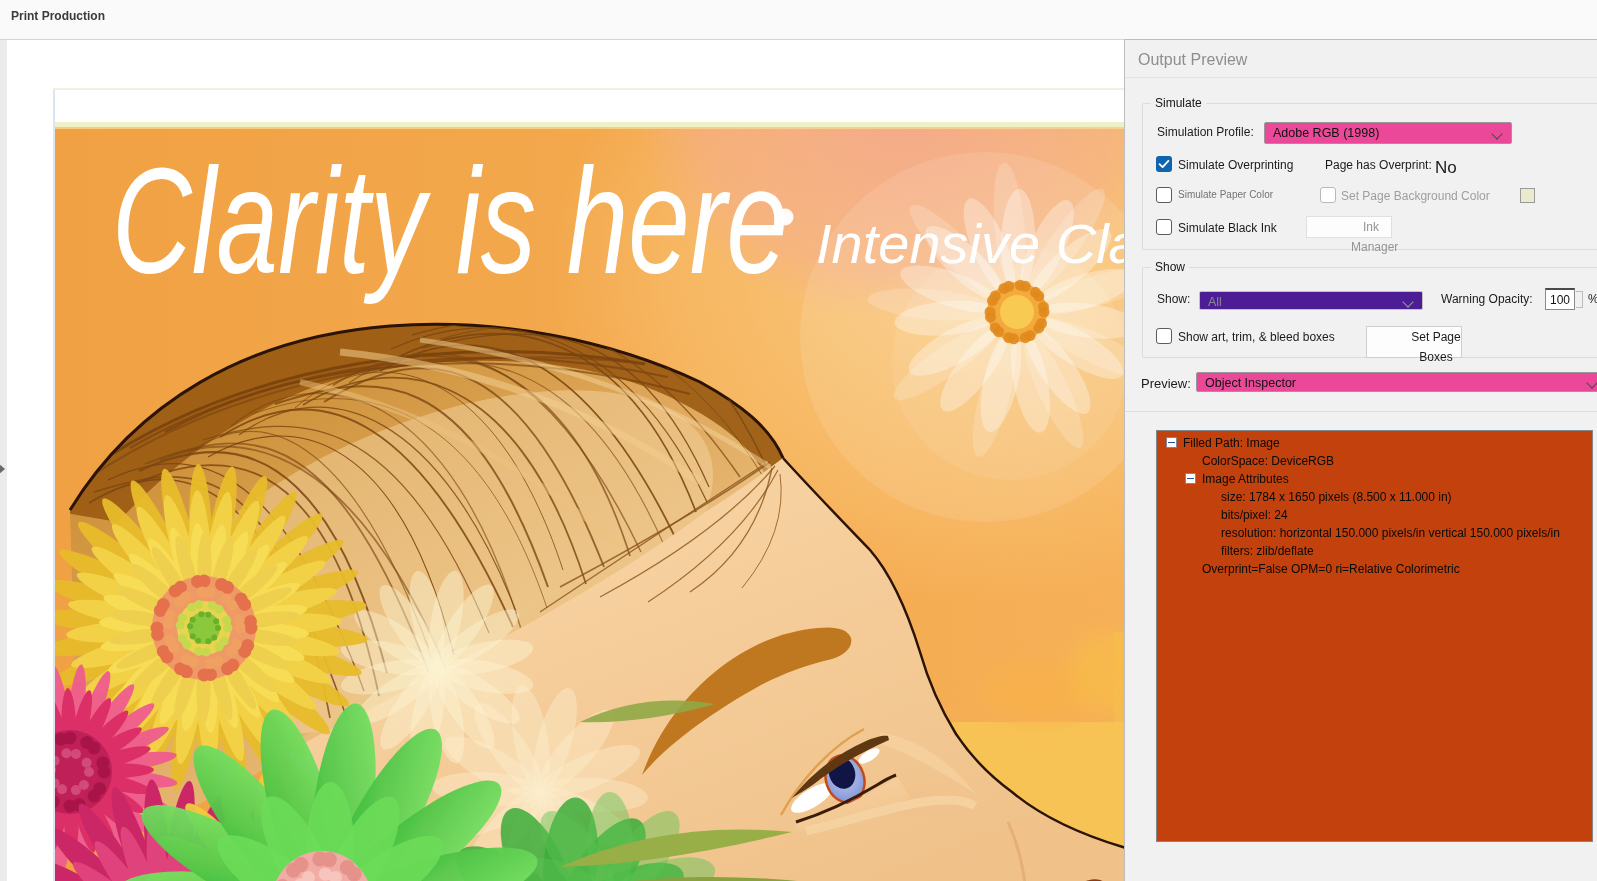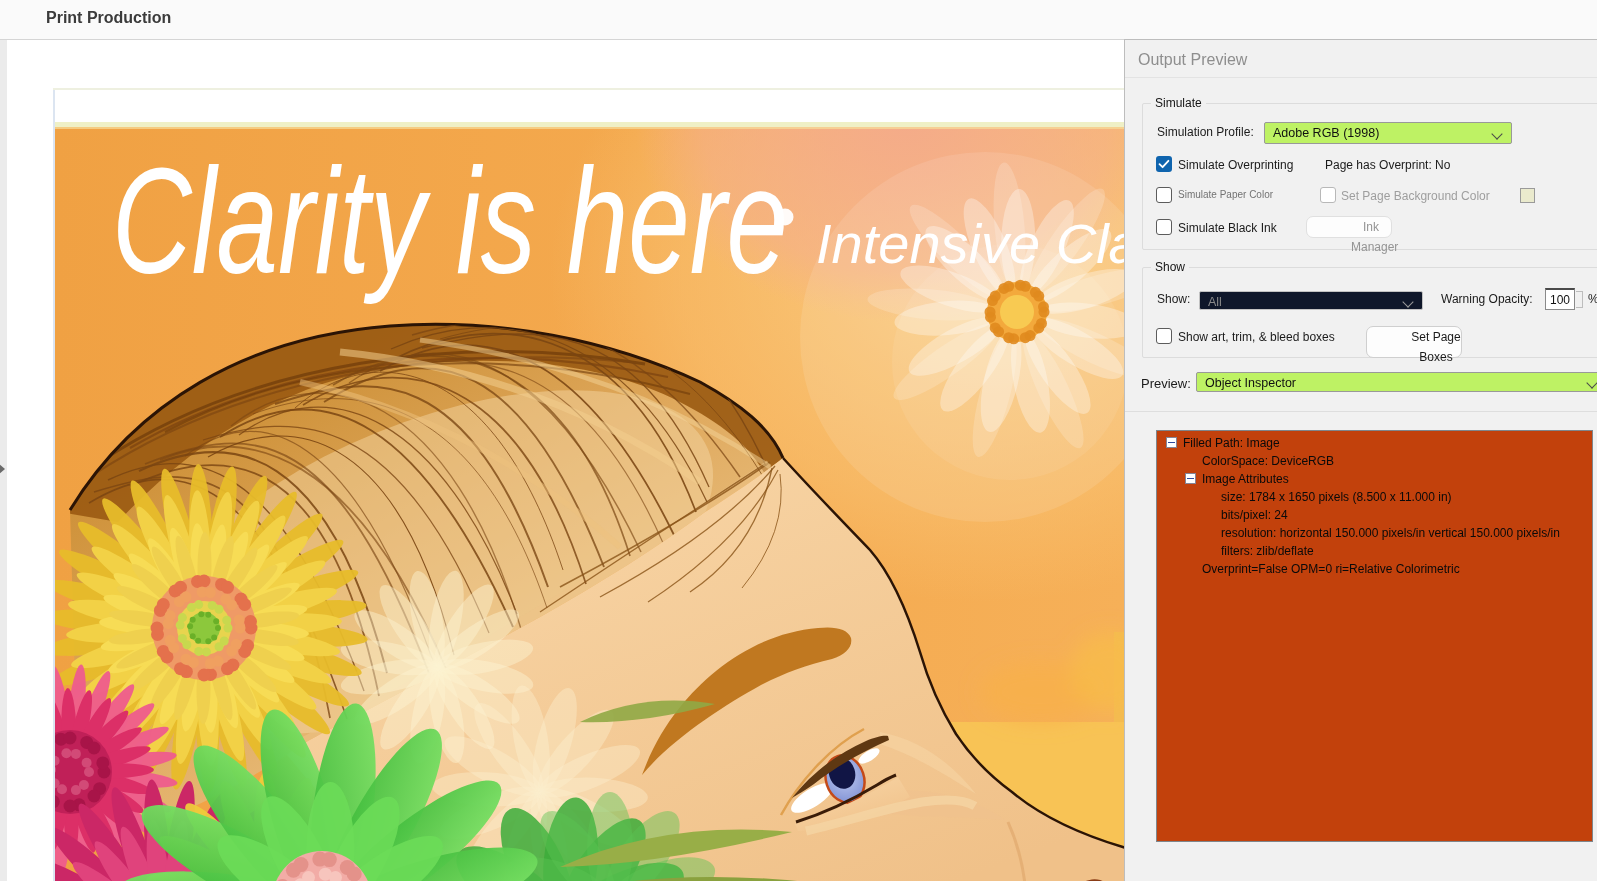--- a/index.html
+++ b/index.html
@@ -1,33 +1,33 @@
 <!DOCTYPE html>
 <html><head><meta charset="utf-8"><style>
 * { margin:0; padding:0; }
 html,body { width:1597px; height:881px; overflow:hidden; background:#fff;
   font-family:"Liberation Sans", sans-serif; }
 #topbar { position:absolute; left:0; top:0; width:1597px; height:39px;
   background:#fafafa; border-bottom:1px solid #d5d5d5; }
-#topbar .t { position:absolute; left:11px; top:9px; font-size:16px; font-weight:bold; color:#3b3b3b;margin-left:35px; }
+#topbar .t { position:absolute; left:11px; top:9px; font-size:12px; font-weight:bold; color:#3b3b3b; }
 #lstrip { position:absolute; left:0; top:40px; width:7px; height:841px;
   background:#ebebeb; }
 #lstrip .arr { position:absolute; left:-1px; top:424px; width:0; height:0;
   border-top:5px solid transparent; border-bottom:5px solid transparent; border-left:6px solid #6a6a6a; }
 #art { position:absolute; left:55px; top:90px; width:1069px; height:791px;margin-top:32px; }
 #pageedge { position:absolute; left:53px; top:89px; width:2px; height:792px; background:#dce5f1; }
 #pagetop { position:absolute; left:53px; top:88px; width:1071px; height:2px; background:#eef0e0; }
 #panel { position:absolute; left:1124px; top:39px; width:473px; height:842px;
   background:#f1f1f1; border-left:1px solid #bdbdbd; border-top:1px solid #bdbdbd; box-sizing:border-box; }
 .gbox { position:absolute; border:1px solid #dcdcdc; border-radius:2px; }
 .leg { position:absolute; left:8px; top:-8px; background:#f1f1f1; padding:0 4px; font-size:12px; color:#141414; }
-.combo { position:absolute; box-sizing:border-box; background:#bef264; border:1px solid #999; border-radius:2px; }
+.combo { position:absolute; box-sizing:border-box; background:#ec4899; border:1px solid #999; border-radius:2px; }
 .combo .ct { position:absolute; left:8px; top:3px; font-size:12.5px; color:#111; white-space:nowrap; }
 .btn { position:absolute; box-sizing:border-box; background:#fdfdfd; border:1px solid #d0d0d0;
-  border-radius:7px; font-size:12px; text-align:center; line-height:20px;padding-left:44px; }
+  border-radius:0; font-size:12px; text-align:center; line-height:20px;padding-left:44px; }
 </style></head>
 <body>
 <div id="art"><svg width="1069" height="791" viewBox="55 90 1069 791" font-family="Liberation Sans, sans-serif">
 <defs>
 <linearGradient id="bg" x1="0" y1="0" x2="1" y2="0">
  <stop offset="0" stop-color="#f0a143"></stop>
           <stop offset="0.55" stop-color="#f4a94e"></stop>
           <stop offset="1" stop-color="#f6b058"></stop>
 </linearGradient>
 <radialGradient id="warm" cx="0.5" cy="0.5" r="0.5">
@@ -683,34 +683,34 @@
       <span class="ct">Adobe RGB (1998)</span>
       <span style="position:absolute;right:10px;top:7px;width:7px;height:7px;border-right:1.4px solid #4a4a4a;border-bottom:1.4px solid #4a4a4a;transform:rotate(45deg)"></span>
     </div>
 <div style="position:absolute;left:31px;top:116px;width:16px;height:16px;background:#0f64ae;border-radius:3px">
       <svg width="16" height="16" viewBox="0 0 16 16" style="position:absolute;left:0;top:0">
         <path d="M 3.5,8.2 L 6.6,11.2 L 12.4,4.8" fill="none" stroke="#ffffff" stroke-width="1.8" stroke-linecap="round" stroke-linejoin="round"></path>
       </svg>
     </div>
 <div style="position:absolute;left:53px;top:118px;font-size:12px;color:#1b1b1b;font-weight:normal;white-space:nowrap">Simulate Overprinting</div>
 <div style="position:absolute;left:200px;top:118px;font-size:12px;color:#1b1b1b;font-weight:normal;white-space:nowrap">Page has Overprint:</div>
-<div style="position:absolute;left:310px;top:118px;font-size:12px;color:#1b1b1b;font-weight:normal;white-space:nowrap">No</div>
+<div style="position:absolute;left:310px;top:118px;font-size:17px;color:#1b1b1b;font-weight:normal;white-space:nowrap">No</div>
 <div style="position:absolute;left:31px;top:147px;width:16px;height:16px;box-sizing:border-box;background:#fff;border:1px solid #5c5c5c;border-radius:3px"></div>
 <div style="position:absolute;left:53px;top:149px;font-size:10px;color:#737373;font-weight:normal;white-space:nowrap">Simulate Paper Color</div>
 <div style="position:absolute;left:195px;top:147px;width:16px;height:16px;box-sizing:border-box;background:#fff;border:1px solid #b8b8b8;border-radius:3px"></div>
 <div style="position:absolute;left:216px;top:149px;font-size:12px;color:#9e9e9e;font-weight:normal;white-space:nowrap">Set Page Background Color</div>
 <div style="position:absolute;left:395px;top:148px;width:13px;height:13px;background:#eaeacd;border:1px solid #9a9a9a"></div>
 <div style="position:absolute;left:31px;top:179px;width:16px;height:16px;box-sizing:border-box;background:#fff;border:1px solid #5c5c5c;border-radius:3px"></div>
 <div style="position:absolute;left:53px;top:181px;font-size:12px;color:#1b1b1b;font-weight:normal;white-space:nowrap">Simulate Black Ink</div>
 <div class="btn" style="left:181px;top:176px;width:86px;height:22px;color:#949494;border-color:#e0e0e0">Ink Manager</div>
 <div class="gbox" style="left:17px;top:227px;width:470px;height:89px">
       <span class="leg">Show</span>
     </div>
 <div style="position:absolute;left:32px;top:252px;font-size:12px;color:#1b1b1b;font-weight:normal;white-space:nowrap">Show:</div>
-<div class="combo" style="left:74px;top:251px;width:224px;height:19px;background:#0f172a;border-color:#c2c2c2">
+<div class="combo" style="left:74px;top:251px;width:224px;height:19px;background:#4c1d95;border-color:#c2c2c2">
       <span class="ct" style="color:#8a8a8a">All</span>
       <span style="position:absolute;right:10px;top:6px;width:7px;height:7px;border-right:1.4px solid #9a9a9a;border-bottom:1.4px solid #9a9a9a;transform:rotate(45deg)"></span>
     </div>
 <div style="position:absolute;left:316px;top:252px;font-size:12px;color:#1b1b1b;font-weight:normal;white-space:nowrap">Warning Opacity:</div>
 <div style="position:absolute;left:420px;top:248px;width:30px;height:22px;box-sizing:border-box;background:#fff;border:1px solid #8a8a8a;border-top:2px solid #4a4a4a;font-size:12px;color:#111;padding:3px 0 0 4px">100</div>
 <div style="position:absolute;left:451px;top:251px;width:6px;height:15px;background:#f0f0f0;border:1px solid #bdbdbd;border-left:none"></div>
 <div style="position:absolute;left:463px;top:252px;font-size:12px;color:#1b1b1b;font-weight:normal;white-space:nowrap">%</div>
 <div style="position:absolute;left:31px;top:288px;width:16px;height:16px;box-sizing:border-box;background:#fff;border:1px solid #5c5c5c;border-radius:3px"></div>
 <div style="position:absolute;left:53px;top:290px;font-size:12px;color:#1b1b1b;font-weight:normal;white-space:nowrap">Show art, trim, &amp; bleed boxes</div>
 <div class="btn" style="left:241px;top:286px;width:96px;height:32px;color:#1b1b1b;border-color:#cfcfcf">Set Page Boxes</div>

